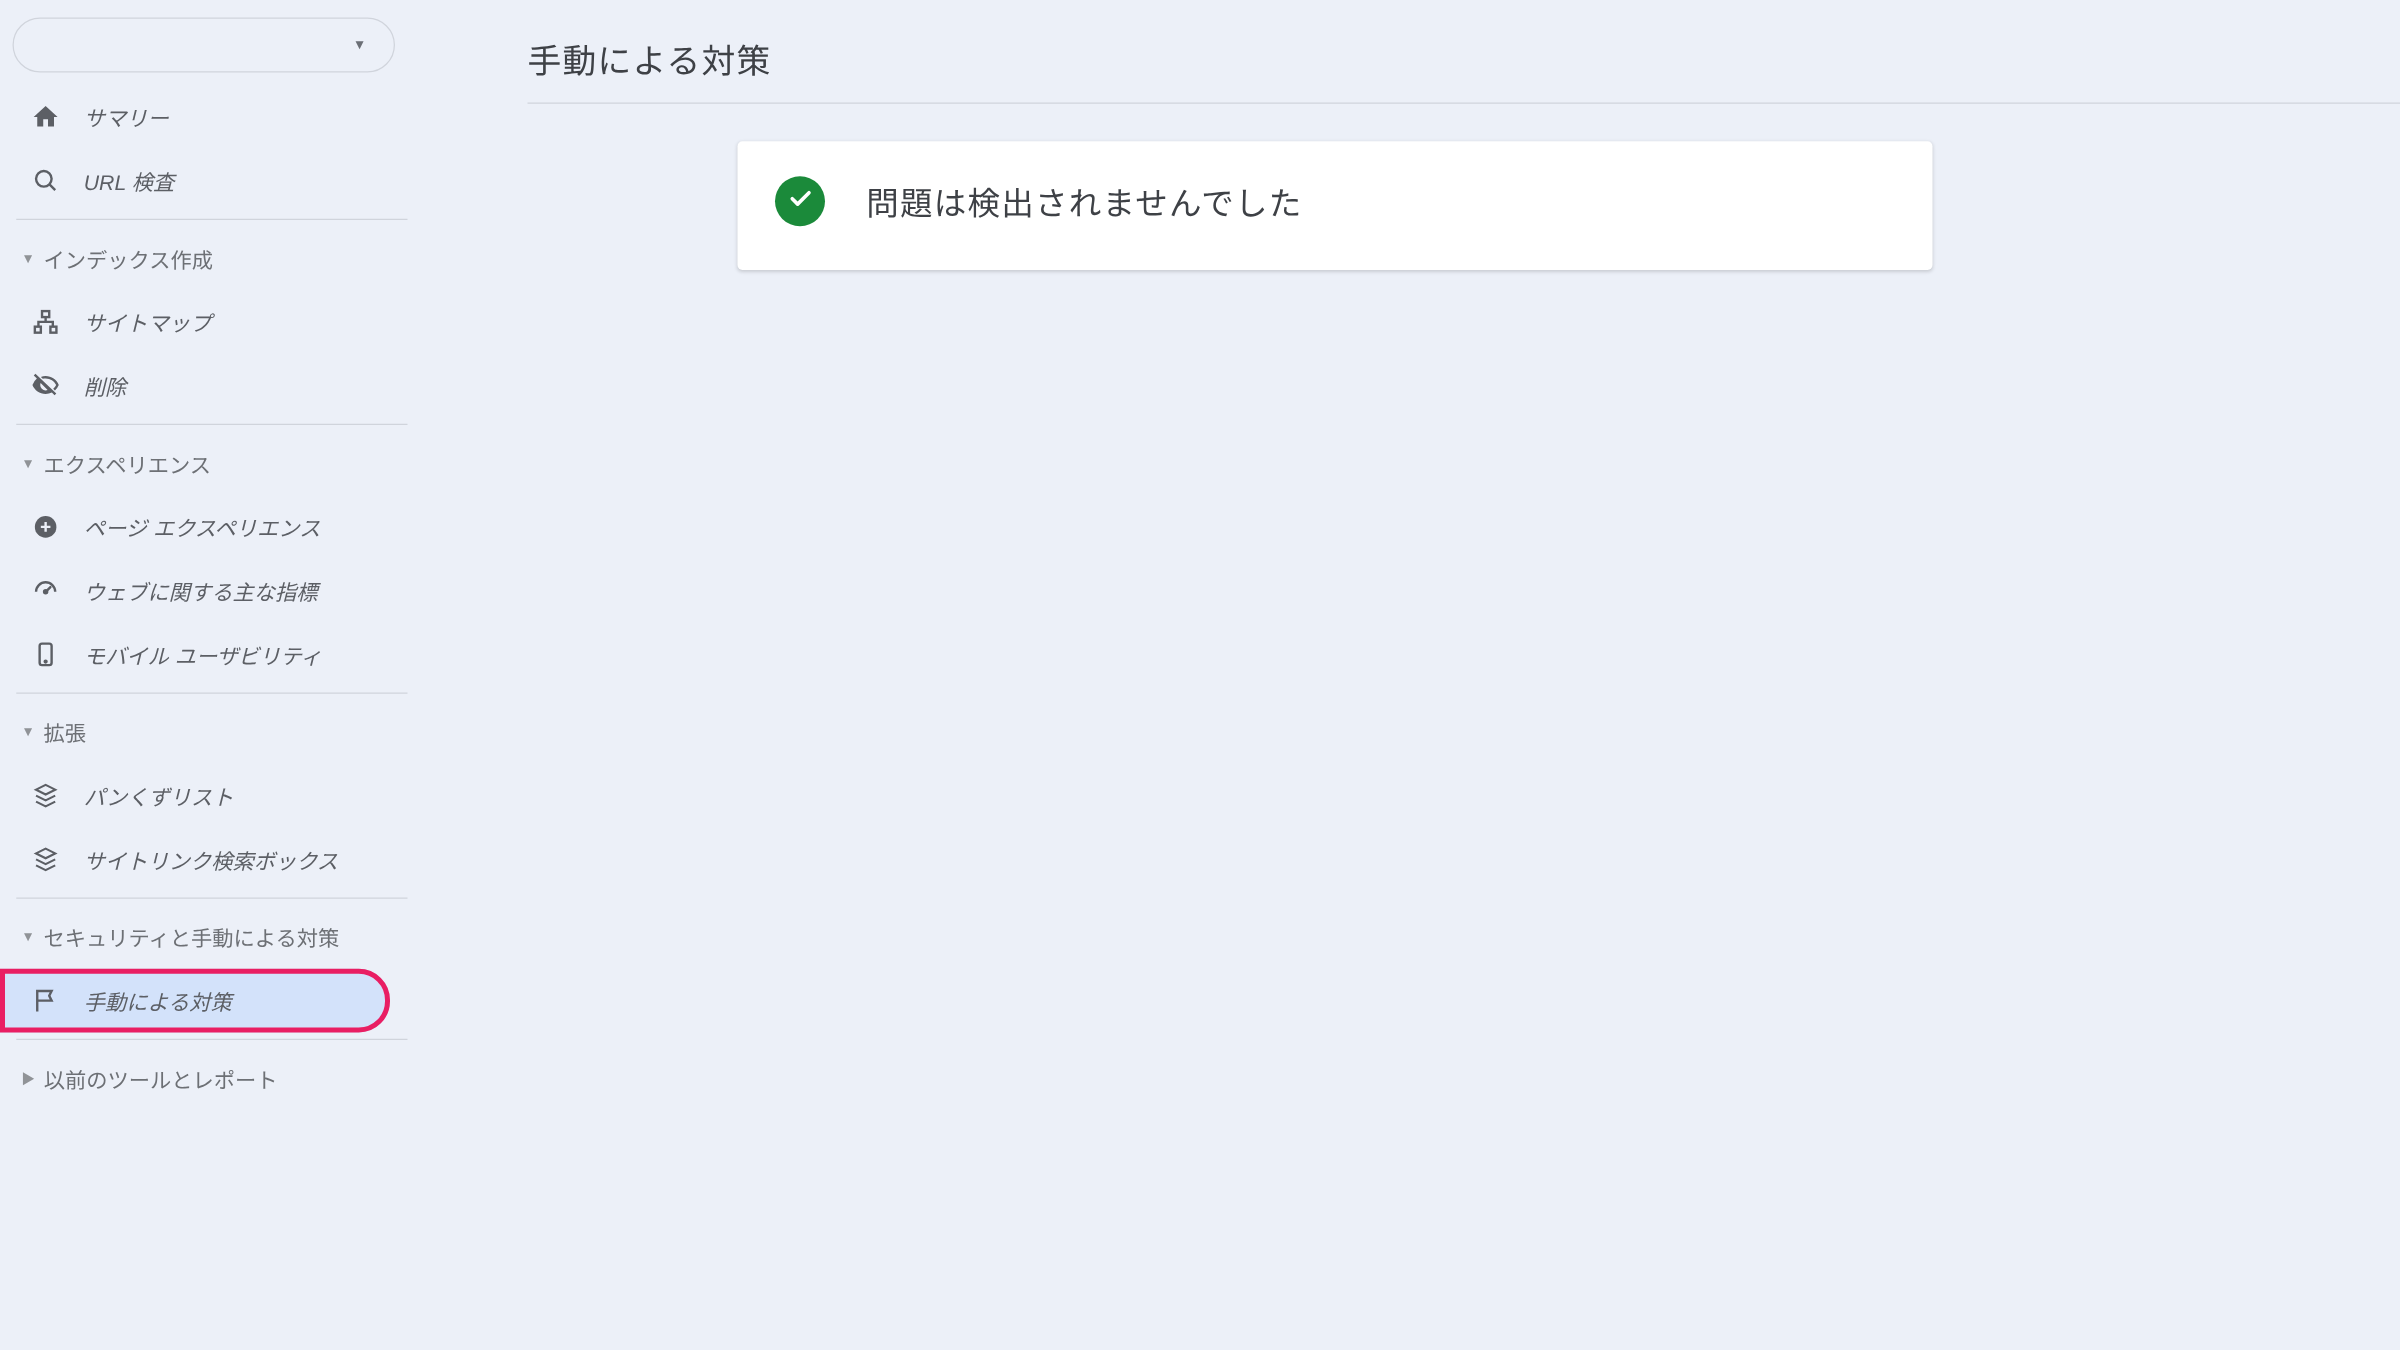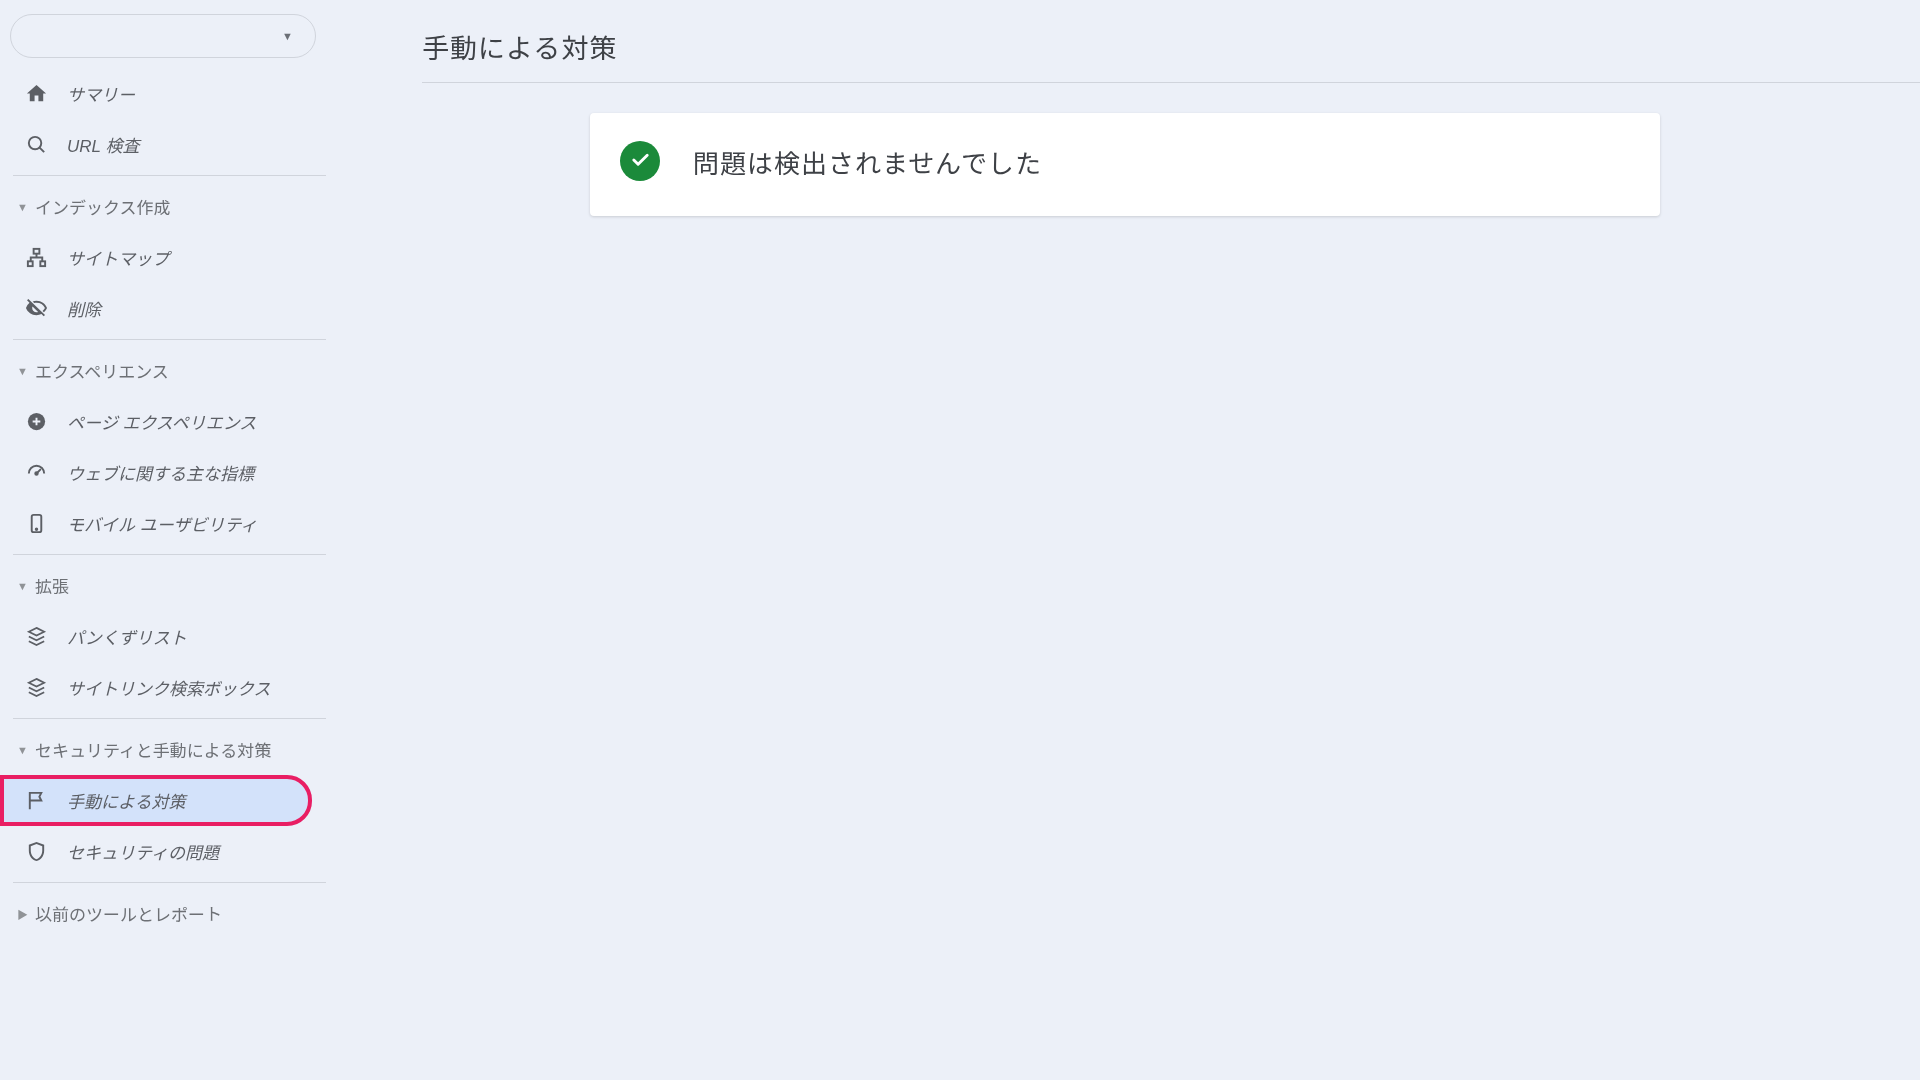--- a/index.html
+++ b/index.html
@@ -95,21 +95,21 @@
       color: #3e4146;
       font-weight: 400;
       letter-spacing: 1px;
     }
     .content-area {
       padding-top: 30px;
       padding-left: 168px;
     }
     .status-card {
       background: #fff;
-      width: 1070px;
+      width: 956px;
       padding: 28px 36px 35px 30px;
       display: flex;
       align-items: center;
       box-shadow: 0 1px 3px rgba(0,0,0,0.15);
       border-radius: 4px;
     }
     .status-badge {
       width: 40px;
       height: 40px;
       border-radius: 50%;
@@ -245,28 +245,20 @@
         <span class="caret">▼</span>
         <span>セキュリティと手動による対策</span>
       </div>
       <div class="nav-item active highlighted">
         <span class="icon">
           <svg viewBox="0 0 24 24" fill="none" stroke="currentColor" stroke-width="2">
             <path d="M5 21V4h12l-2 4 2 4H5"></path>
           </svg>
         </span>
         <span>手動による対策</span>
-      </div>
-      <div class="nav-item">
-        <span class="icon">
-          <svg viewBox="0 0 24 24" fill="currentColor">
-            <path d="M12 2L4 5v6c0 5.5 3.4 10.2 8 11 4.6-.8 8-5.5 8-11V5l-8-3zm0 2.2l6 2.3v4.5c0 4.3-2.5 8.1-6 9-3.5-.9-6-4.7-6-9V6.5l6-2.3z"></path>
-          </svg>
-        </span>
-        <span>セキュリティの問題</span>
       </div>
       <div class="divider"></div>
     </div>
 
   <div class="section-header">
     <span class="caret">▶</span>
     <span>以前のツールとレポート</span>
   </div>
 </div>
 

